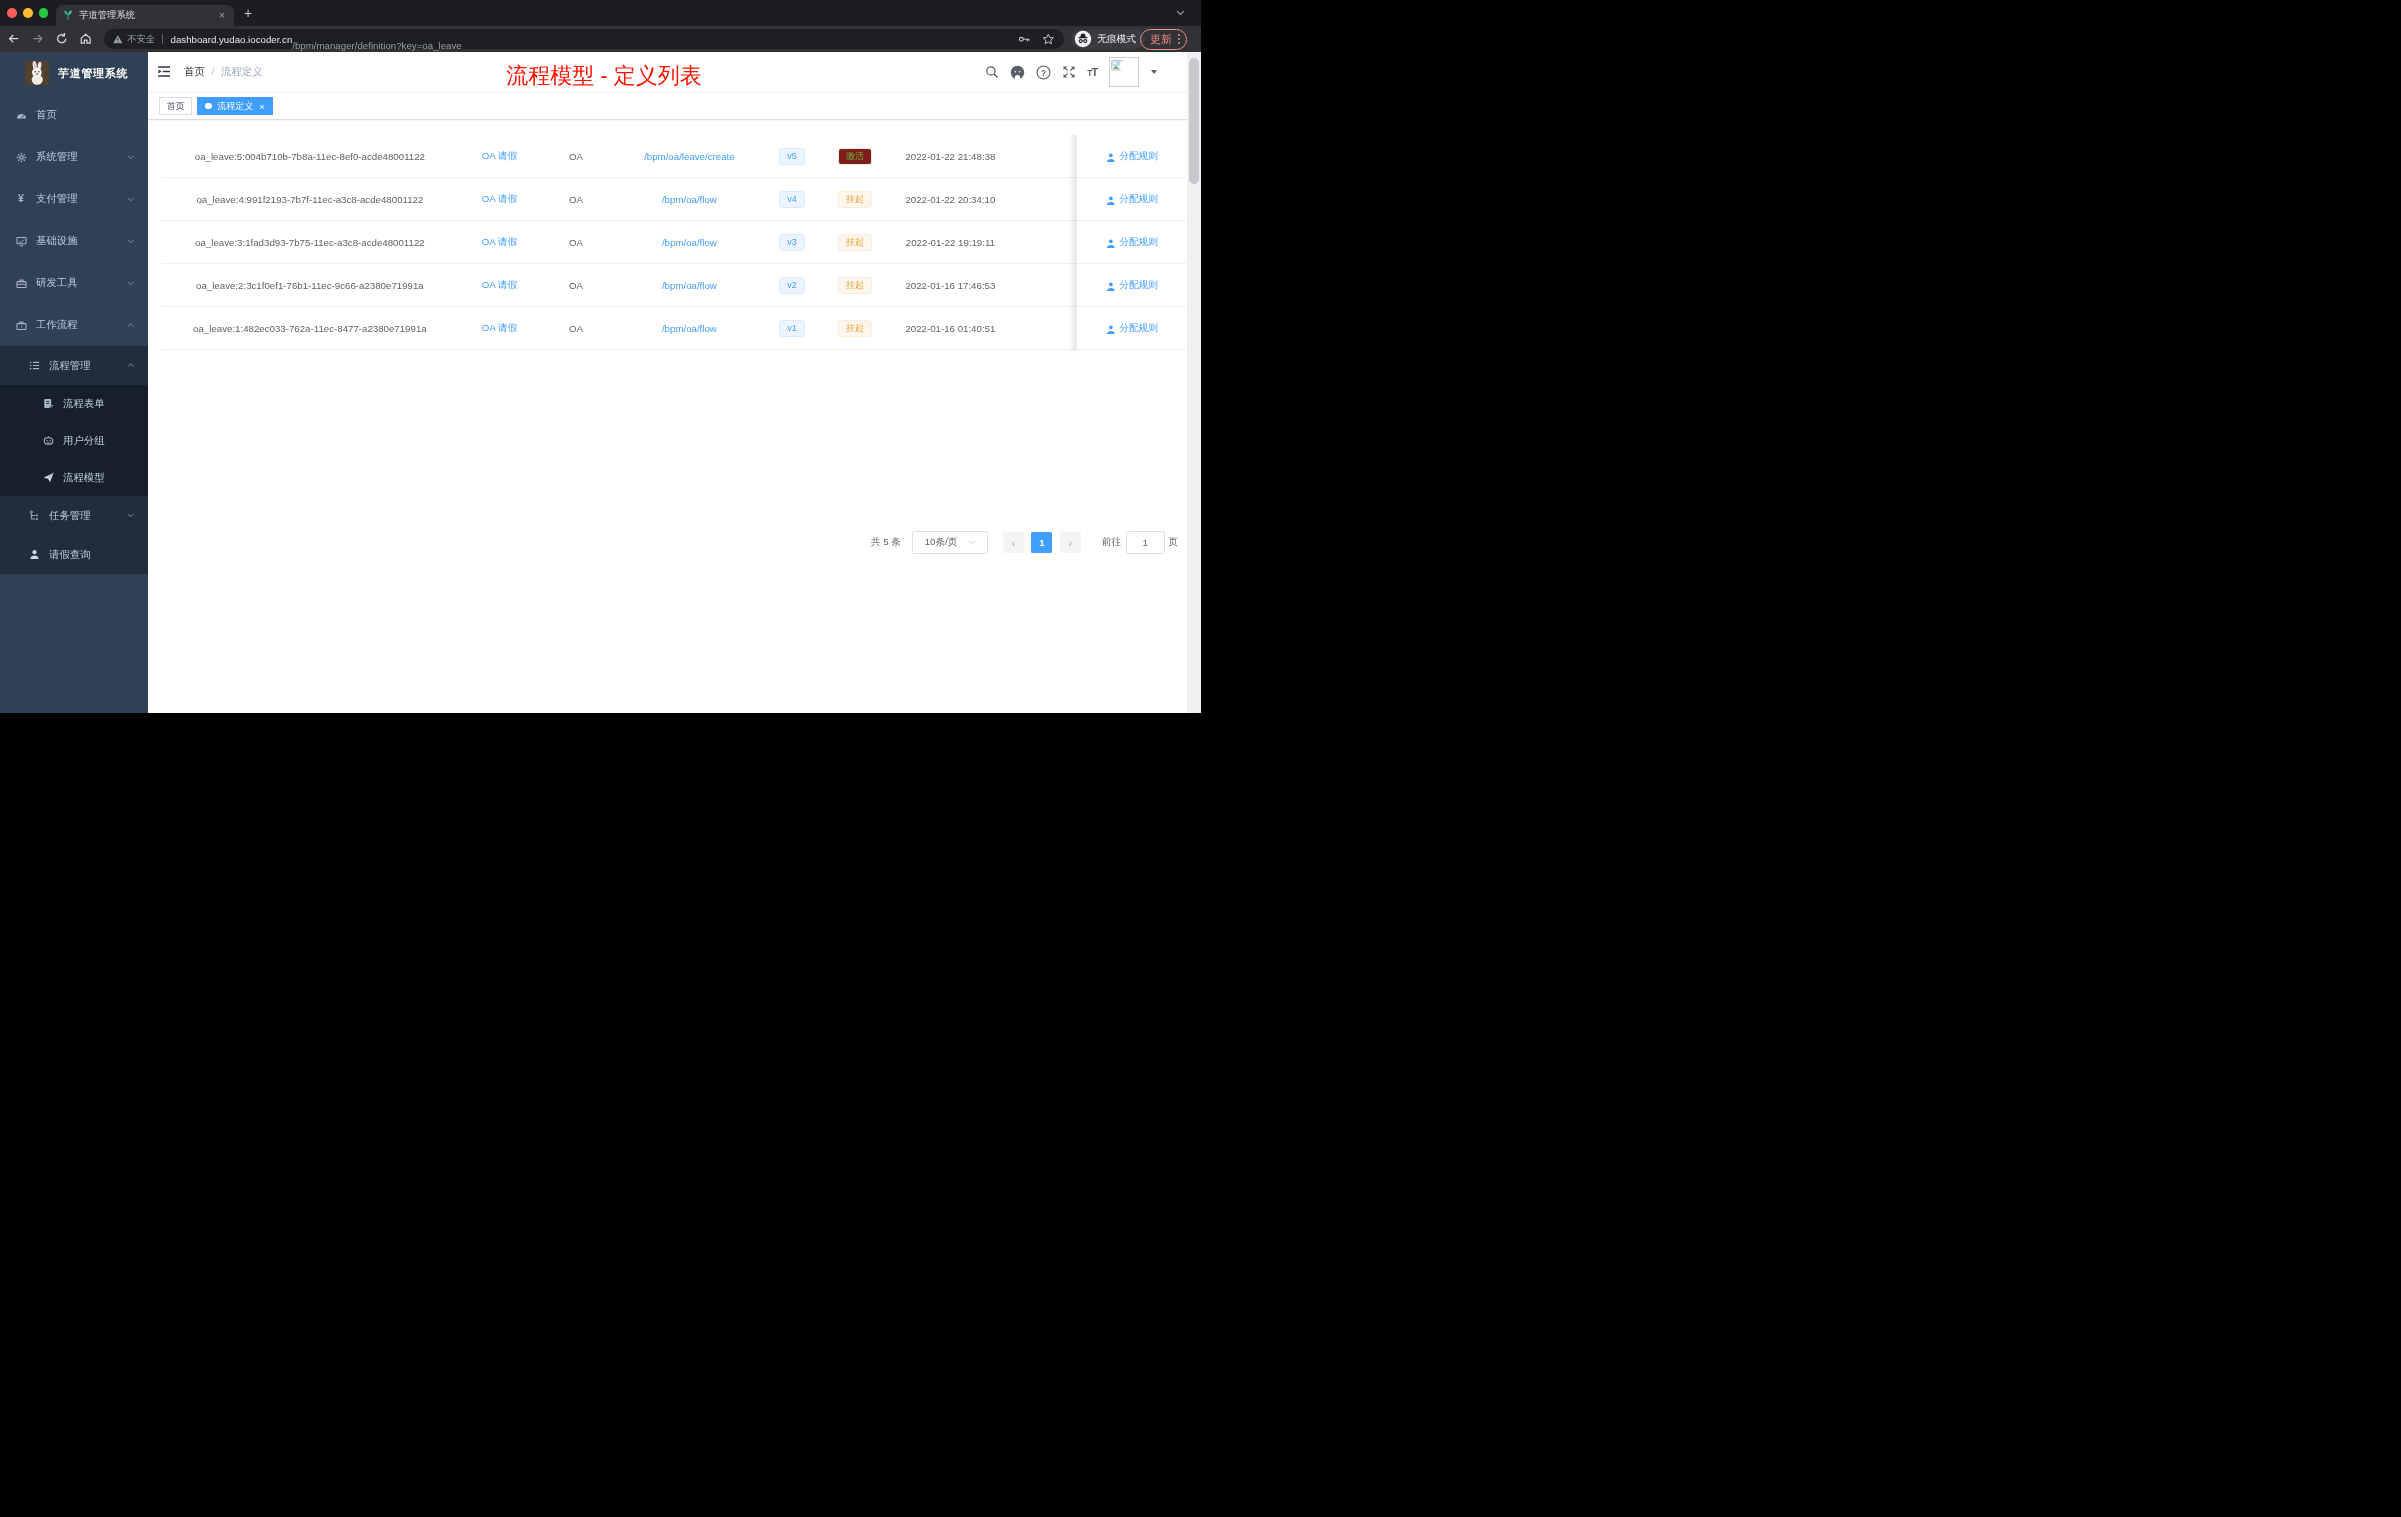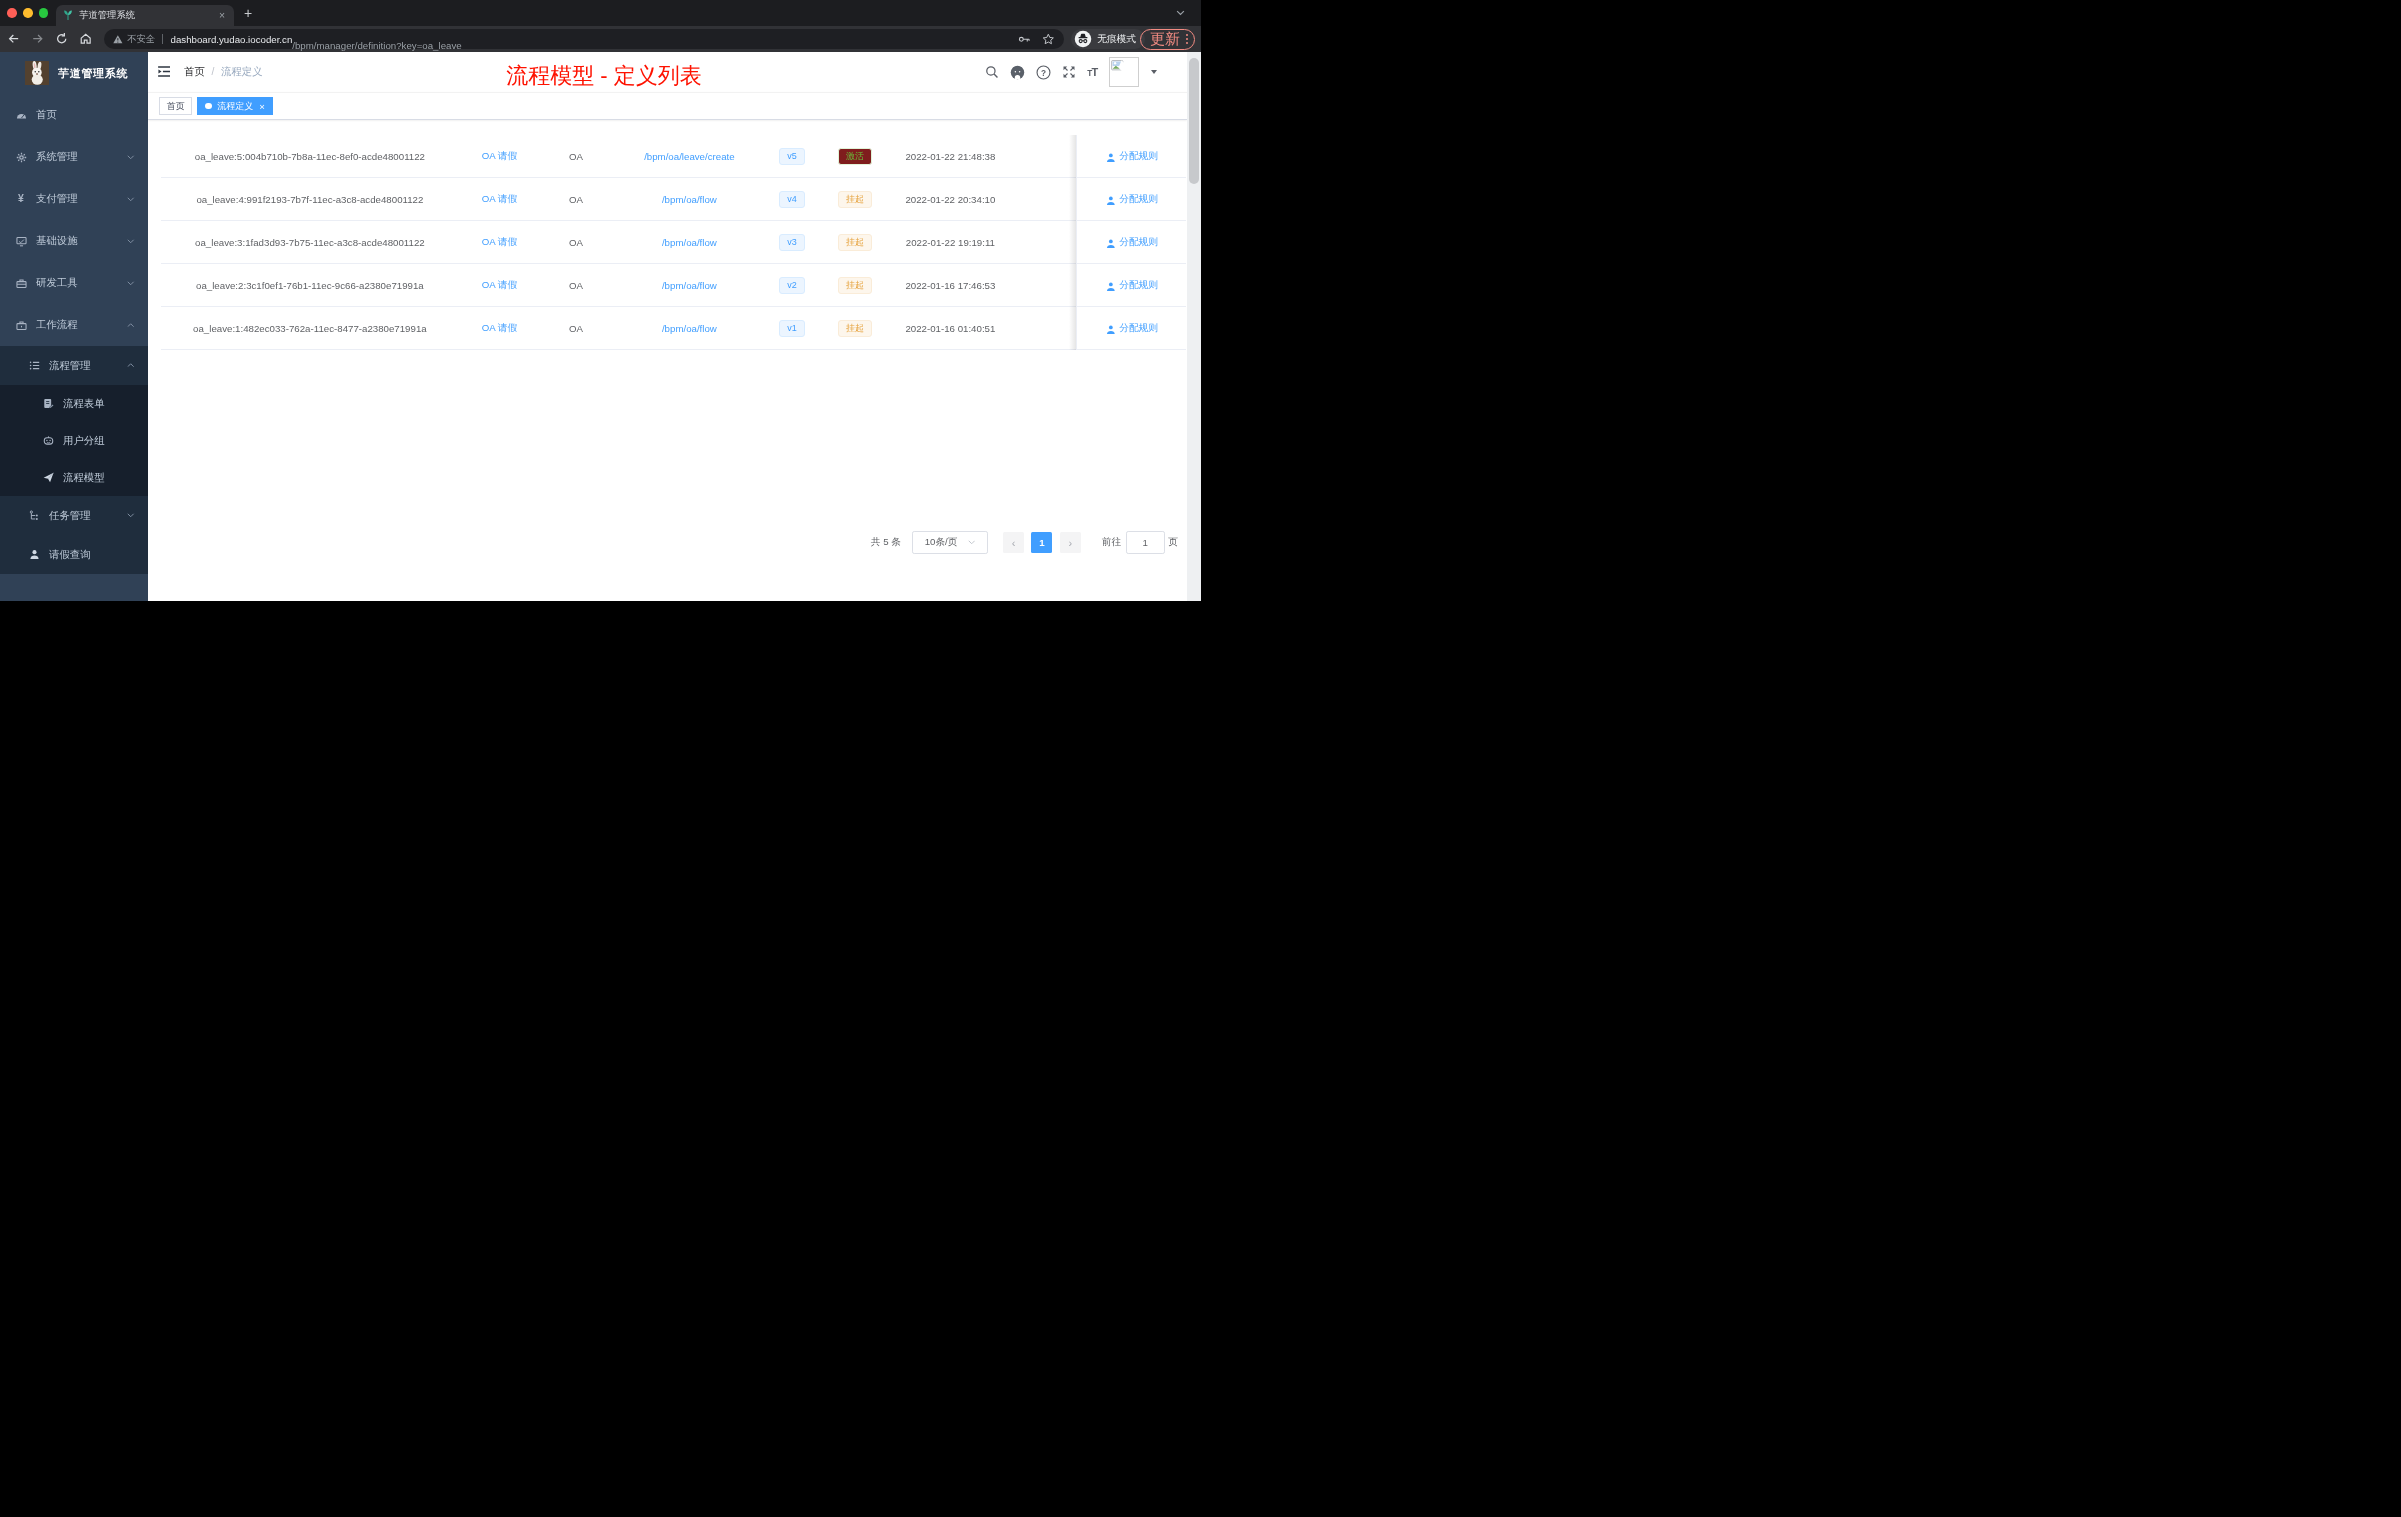--- a/index.html
+++ b/index.html
@@ -1,16 +1,16 @@
 <!DOCTYPE html>
 <html style="--accent: #409eff; --annotation: #fe1200; --status-active: #67c23a; --status-suspended: #e6a23c; --sidebar-bg: #304156; --submenu-bg: #1f2d3d;font-size:12px"><head>
 <meta charset="utf-8">
 <style>
   html,body{margin:0;padding:0;background:#000;}
-  .page{position:relative;width:1201px;height:601px;overflow:hidden;
+  .page{position:relative;width:1201px;height:713px;overflow:hidden;
         font-family:"Liberation Sans","DejaVu Sans",sans-serif;
         -webkit-font-smoothing:antialiased;background:#fff;}
   
   .tabstrip{position:absolute;left:0;top:0;width:100%;height:26px;background:#1c1d20;}
   .traffic{position:absolute;left:7.4px;top:8.2px;display:flex;gap:6px;}
   .tl{width:9.7px;height:9.7px;border-radius:50%;}
   .tl.red{background:#ff5f57}.tl.yellow{background:#febc2e}.tl.green{background:#28c840}
   .tab{position:absolute;left:56px;top:4.5px;width:178px;height:21.5px;background:#313236;
        border-radius:6.7px 6.7px 0 0;display:flex;align-items:center;padding:0 6px;box-sizing:border-box;}
   .tab-title{color:#dfe1e5;font-size:9.3px;margin-left:5.2px;flex:1;white-space:nowrap;overflow:hidden;}
@@ -25,21 +25,21 @@
   .warn-text{color:#9aa0a6;font-size:9.3px;margin-left:4.5px;}
   .url-div{width:0.7px;height:10.4px;background:#5f6368;margin:0 7.4px;}
   .domain{color:#e8eaed;font-size:9.7px;}
   .path{color:#9aa0a6;font-size:9.7px;margin-top:12px;}
   .url-spacer{flex:1;}
   .incognito{position:absolute;left:1071px;top:3px;height:20px;border-radius:10.4px;background:#3a3b3f;
              display:flex;align-items:center;padding:0 9px 0 3px;gap:5.2px;}
   .incog-label{color:#f1f3f4;font-size:9.7px;}
   .update-pill{position:absolute;left:1140px;top:3px;height:18.6px;border:1.1px solid #f28b82;border-radius:10.4px;
                display:flex;align-items:center;gap:6px;padding:0 6px 0 9px;}
-  .update-label{color:#f28b82;font-size:15px;}
+  .update-label{color:#f28b82;font-size:11px;}
   .dots3{display:flex;flex-direction:column;gap:1.9px;}
   .dots3 i{width:2.2px;height:2.2px;border-radius:50%;background:#f28b82;}
   
   .app{position:absolute;left:0;top:52px;width:100%;height:707px;background:#fff;}
   .scrollstrip{position:absolute;right:0;top:0;width:14px;height:100%;background:#eef0f2;}
   .scrollthumb{position:absolute;left:2.2px;top:6px;width:9.7px;height:126px;border-radius:5.2px;background:#c7c9cc;}
   
   .sidebar{position:absolute;left:0;top:0;width:148px;height:100%;background:var(--sidebar-bg,#304156);overflow:hidden;}
   .logo{height:42px;display:flex;align-items:center;padding-left:24.5px;gap:9px;}
   .logo-title{color:#fff;font-size:11px;font-weight:700;letter-spacing:0.7px;}

